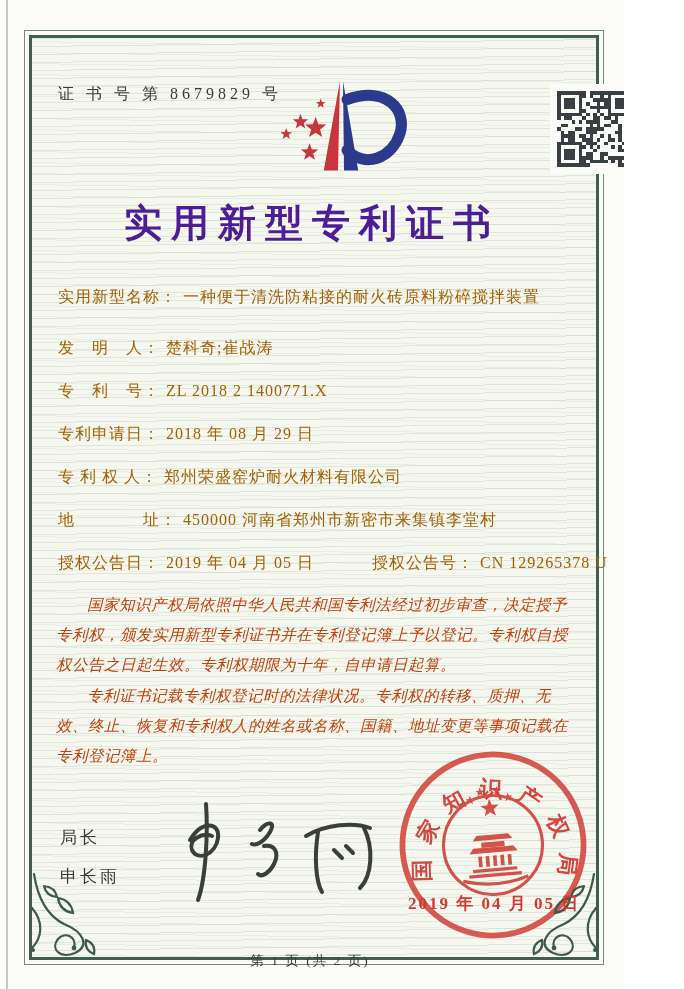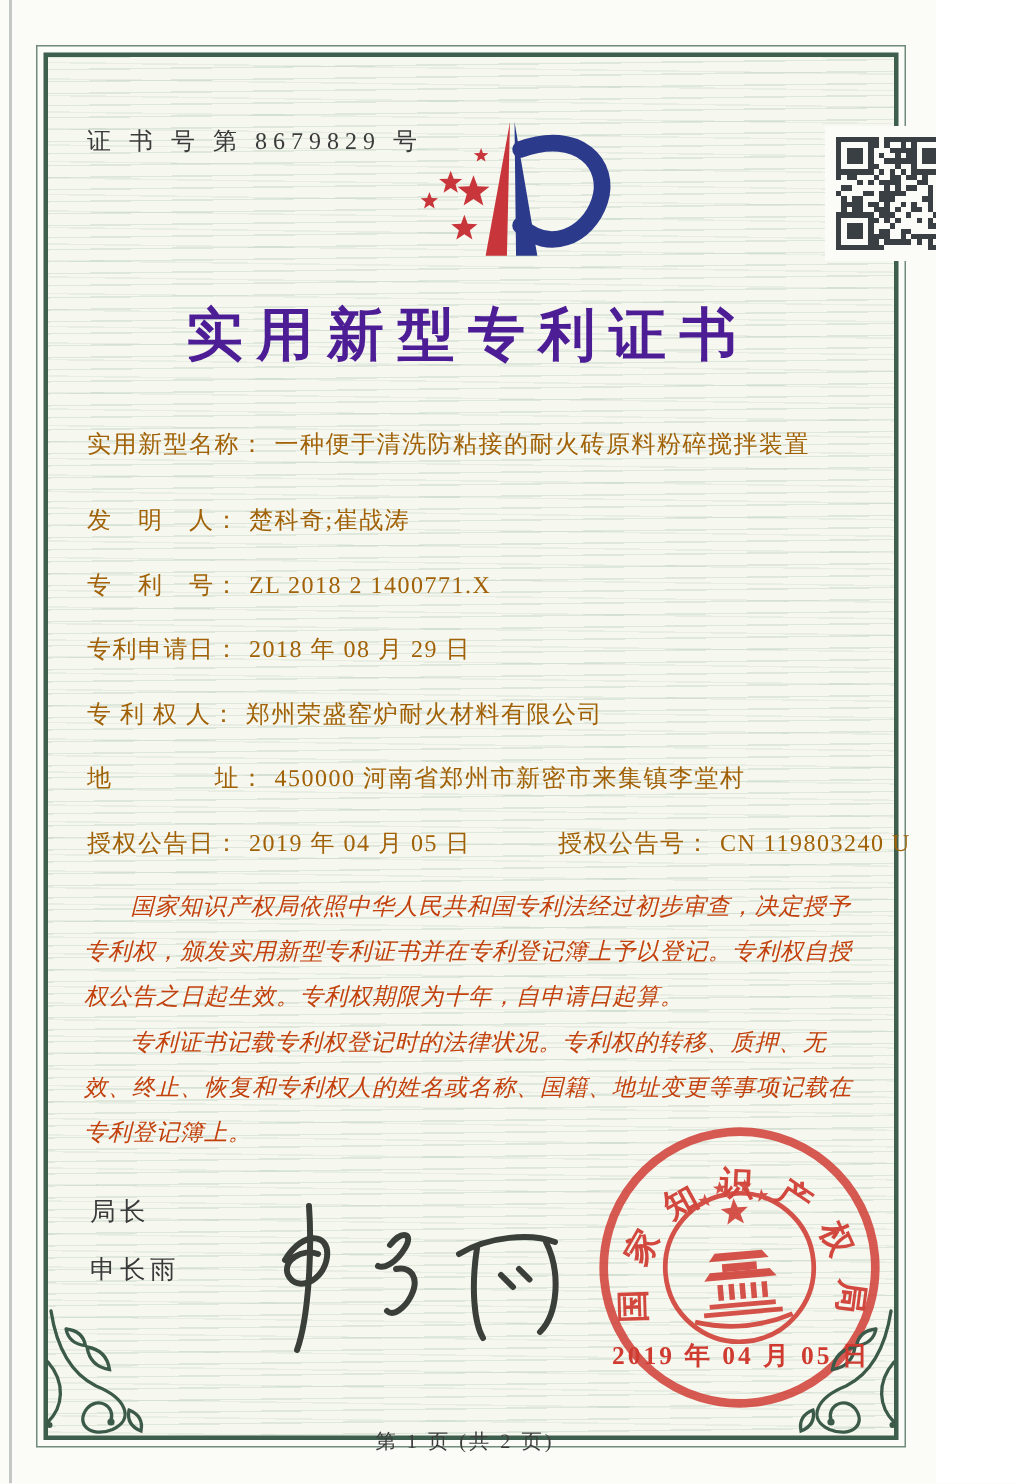--- a/index.html
+++ b/index.html
@@ -28,21 +28,21 @@
     font-size:38px;font-weight:700;letter-spacing:9px;color:#4c1d95;}
   .fields{position:absolute;left:58px;right:42px;top:286px;font-size:16px;color:#a16207;}
   .row{display:flex;align-items:baseline;margin-bottom:21px;letter-spacing:1px;line-height:22px;}
   .row.first{margin-bottom:29px;}
   .row .lab{white-space:pre;}
   .row .val{margin-left:6px;white-space:pre;}
   .row.double .pair2{margin-left:58px;display:flex;}
   .body-text{position:absolute;left:56px;right:50px;top:590px;
     font-size:15.5px;font-style:italic;color:#c2410c;line-height:1.95;letter-spacing:.5px;}
   .body-text p{margin:0;text-indent:2em;}
-  .signer{position:absolute;left:60px;top:796px;font-size:17px;letter-spacing:3px;color:#3a3a3a;}
+  .signer{position:absolute;left:60px;top:826px;font-size:17px;letter-spacing:3px;color:#3a3a3a;}
   .signer .name{margin-top:16px;}
   .signature{position:absolute;left:168px;top:792px;width:215px;height:115px;}
   .seal{position:absolute;left:393px;top:745px;width:200px;height:200px;
     transform:rotate(-5deg);opacity:.92;}
   .seal-date{position:absolute;left:408px;top:892px;width:240px;
     font-size:17px;letter-spacing:2px;color:#cf3a31;font-weight:600;z-index:5;}
   .footer{position:absolute;left:0;right:44px;top:952px;text-align:center;
     font-size:13.5px;letter-spacing:2px;color:#3c3c3c;padding-left:40px;}
   .ornament{position:absolute;width:92px;height:92px;z-index:2;}
   .ornament.br{right:24px;bottom:27px;}
@@ -336,21 +336,21 @@
     </div>
     <div class="row">
       <span class="lab">地　　　　址：</span>
       <span class="val">450000 河南省郑州市新密市来集镇李堂村</span>
     </div>
     <div class="row double">
       <span class="lab">授权公告日：</span>
       <span class="val">2019 年 04 月 05 日</span>
       <span class="pair2">
         <span class="lab">授权公告号：</span>
-        <span class="val">CN 119803240 U</span>
+        <span class="val">CN 129265378 U</span>
       </span>
     </div>
   </div>
 
   <div class="body-text">
     <p>国家知识产权局依照中华人民共和国专利法经过初步审查，决定授予专利权，颁发实用新型专利证书并在专利登记簿上予以登记。专利权自授权公告之日起生效。专利权期限为十年，自申请日起算。</p>
     <p>专利证书记载专利权登记时的法律状况。专利权的转移、质押、无效、终止、恢复和专利权人的姓名或名称、国籍、地址变更等事项记载在专利登记簿上。</p>
   </div>
 
   <div class="signer">

